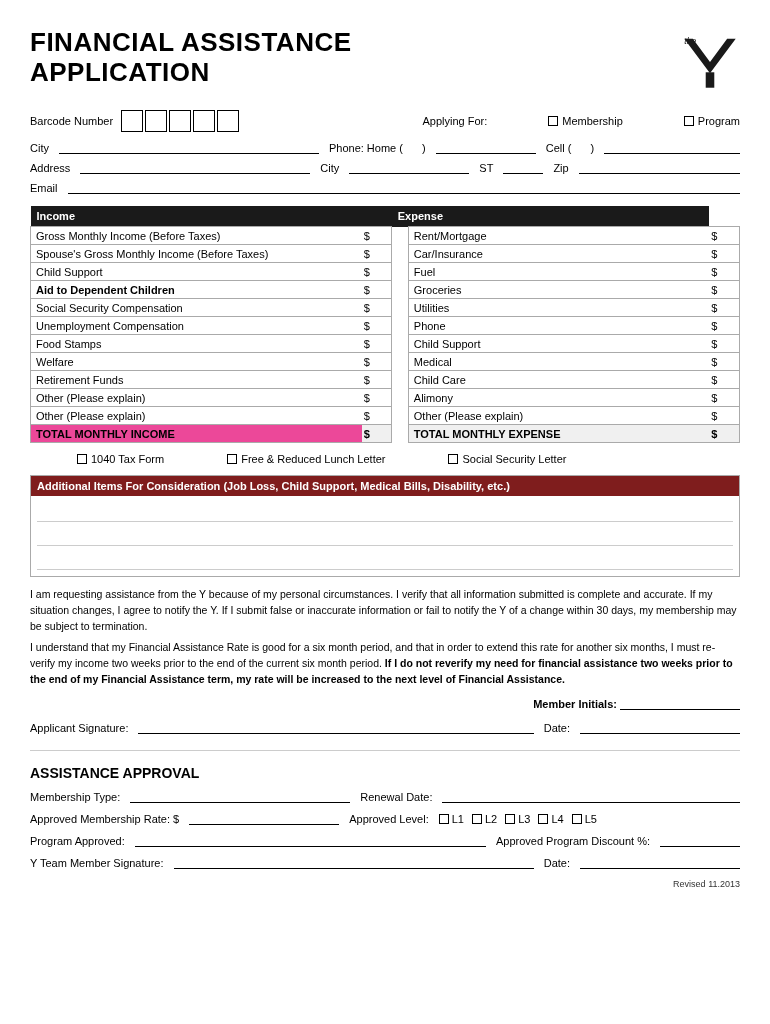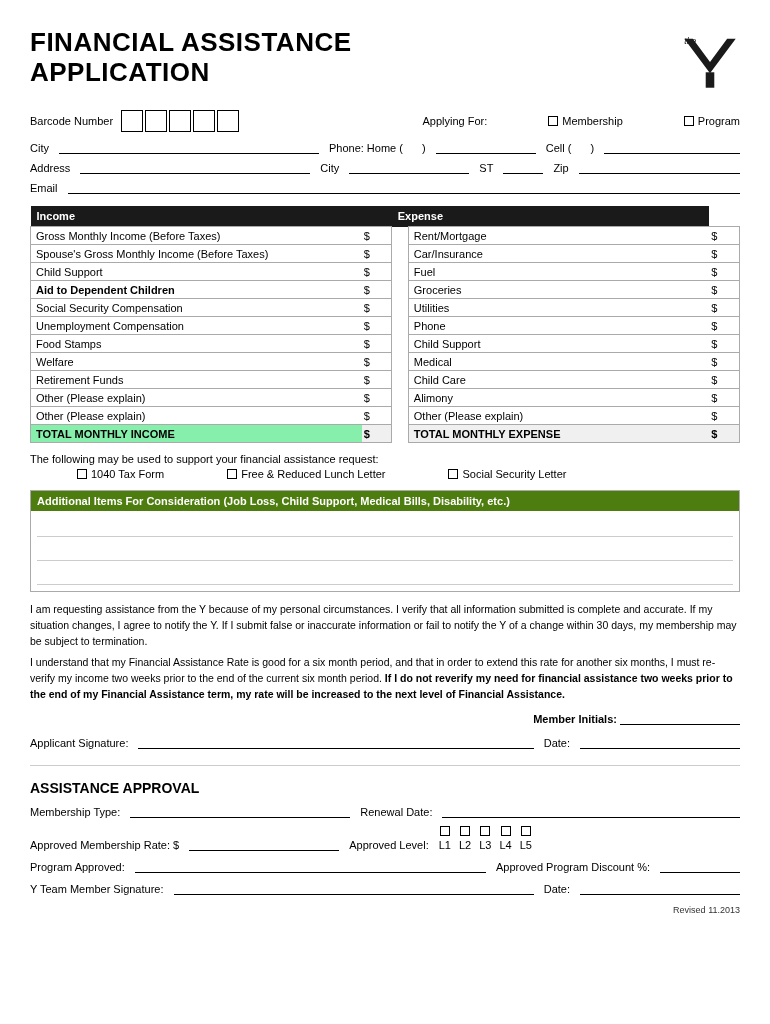--- a/index.html
+++ b/index.html
@@ -147,21 +147,21 @@
       gap: 16px;
       margin-top: 3px;
     }
 
     
     .additional-box {
       border: 1px solid #aaa;
       margin-bottom: 10px;
     }
     .additional-box .box-header {
-      background: #4d7c0f;
+      background: #7f1d1d;
       color: #fff;
       font-size: 11px;
       font-weight: bold;
       padding: 4px 6px;
     }
     .additional-box .box-lines {
       padding: 4px 6px;
     }
     .text-line {
       border-bottom: 1px solid #ccc;
@@ -217,21 +217,20 @@
 
     .level-checkboxes {
       display: flex;
       align-items: center;
       gap: 8px;
     }
     .level-item {
       display: flex;
       align-items: center;
       gap: 3px;
-      flex-direction: column;
     }
 
     .revised {
       text-align: right;
       font-size: 9px;
       margin-top: 10px;
       color: #333;
     }
 
     hr.section-divider {
@@ -389,31 +388,30 @@
       <td class="dollar-cell" style="border:1px solid #aaa;width:20px; ">$</td>
     </tr>
       <tr>
       <td class="income-label-cell" style="border:1px solid #aaa; ">Other (Please explain)</td>
       <td class="dollar-cell" style="border:1px solid #aaa;width:20px; ">$</td>
       <td style="width:8px;border:none;background:#fff;"></td>
       <td class="expense-label-cell" style="border:1px solid #aaa; ">Other (Please explain)</td>
       <td class="dollar-cell" style="border:1px solid #aaa;width:20px; ">$</td>
     </tr>
       <tr style="font-weight: bold;">
-      <td class="income-label-cell" style="border:1px solid #aaa; font-weight:bold;background:#86efac;">TOTAL MONTHLY INCOME</td>
+      <td class="income-label-cell" style="border:1px solid #aaa; font-weight:bold;background:#ec4899;">TOTAL MONTHLY INCOME</td>
       <td class="dollar-cell" style="border:1px solid #aaa;width:20px; font-weight:bold;background:#f0f0f0;">$</td>
       <td style="width:8px;border:none;background:#fff;"></td>
       <td class="expense-label-cell" style="border:1px solid #aaa; font-weight:bold;background:#f0f0f0;">TOTAL MONTHLY EXPENSE</td>
       <td class="dollar-cell" style="border:1px solid #aaa;width:20px; font-weight:bold;background:#f0f0f0;">$</td>
     </tr>
     </tbody>
 </table>
 
 <div class="support-docs">
-  <div>The following may be used to support your financial assistance request:</div>
   <div class="doc-row">
     <div class="checkbox-item">
       <span class="checkbox-sq"></span>
       <span>1040 Tax Form</span>
     </div>
     <div class="checkbox-item">
       <span class="checkbox-sq"></span>
       <span>Free &amp; Reduced Lunch Letter</span>
     </div>
     <div class="checkbox-item">

